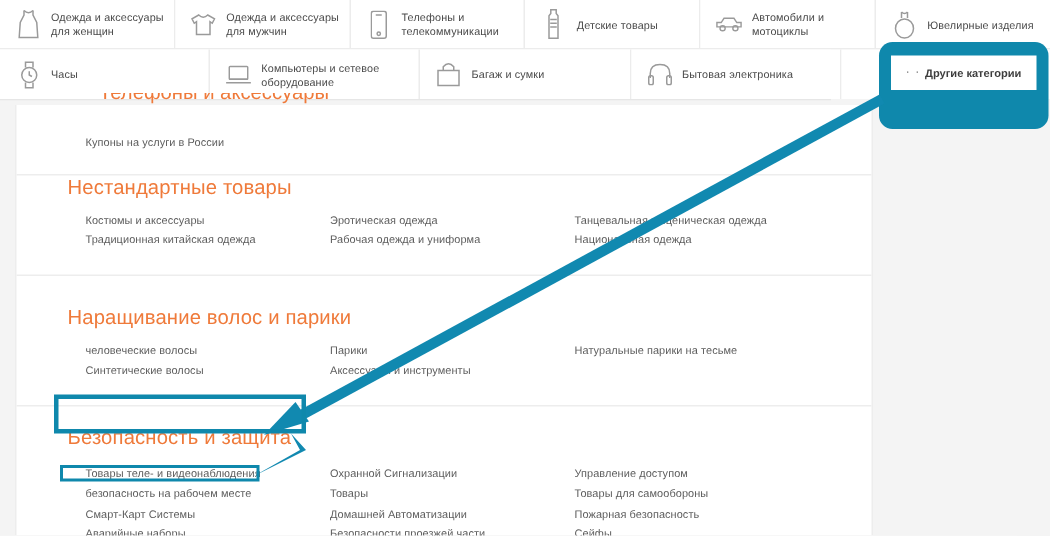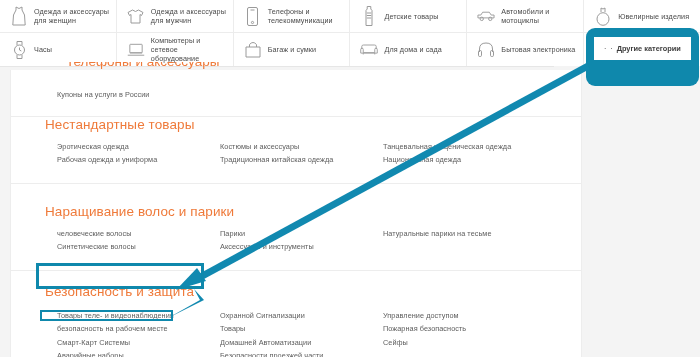--- a/index.html
+++ b/index.html
@@ -249,30 +249,20 @@
         <span class="cat-ico">
           <svg width="16" height="17" viewBox="0 0 16 17" fill="none" stroke="#9a9a9a" stroke-width="1">
             <path d="M1 6 L15 6 L15 16 L1 16 Z"></path>
             <path d="M4.5 6 L4.5 3.5 Q8 -0.5 11.5 3.5 L11.5 6"></path>
           </svg>
         </span>
         <span class="cat-label">Багаж и сумки</span>
       </div>
       <div class="cat-cell">
         <span class="cat-ico">
-          <svg width="20" height="13" viewBox="0 0 20 13" fill="none" stroke="#9a9a9a" stroke-width="1">
-            <path d="M2 6 L2 3 Q2 1.5 4 1.5 L16 1.5 Q18 1.5 18 3 L18 6"></path>
-            <path d="M0.8 6.5 Q0.8 5 2.2 5 Q3.6 5 3.6 6.5 L3.6 10 L16.4 10 L16.4 6.5 Q16.4 5 17.8 5 Q19.2 5 19.2 6.5 L19.2 10.5 L0.8 10.5 Z"></path>
-            <path d="M3.6 12 L3.6 10.5 M16.4 12 L16.4 10.5"></path>
-          </svg>
-        </span>
-        <span class="cat-label">Для дома и сада</span>
-      </div>
-      <div class="cat-cell">
-        <span class="cat-ico">
           <svg width="16" height="15" viewBox="0 0 16 15" fill="none" stroke="#9a9a9a" stroke-width="1">
             <path d="M1.5 10 L1.5 7 Q1.5 1 8 1 Q14.5 1 14.5 7 L14.5 10"></path>
             <rect x="0.5" y="8.5" width="3" height="6" rx="1.2"></rect>
             <rect x="12.5" y="8.5" width="3" height="6" rx="1.2"></rect>
           </svg>
         </span>
         <span class="cat-label">Бытовая электроника</span>
       </div>
       <div class="cat-cell"></div>
     </div>
@@ -298,26 +288,26 @@
         </div>
         <div class="sec-col"></div>
         <div class="sec-col"></div>
       </div>
     </div>
 
     <div class="sec sec-rule" style="padding-bottom:16px;">
       <div class="sec-title">Нестандартные товары</div>
       <div class="sec-cols">
         <div class="sec-col">
+          <div class="sec-link">Костюмы и аксессуары</div>
+          <div class="sec-link">Традиционная китайская одежда</div>
+        </div>
+        <div class="sec-col">
           <div class="sec-link">Эротическая одежда</div>
           <div class="sec-link">Рабочая одежда и униформа</div>
-        </div>
-        <div class="sec-col">
-          <div class="sec-link">Костюмы и аксессуары</div>
-          <div class="sec-link">Традиционная китайская одежда</div>
         </div>
         <div class="sec-col wide">
           <div class="sec-link">Танцевальная и сценическая одежда</div>
           <div class="sec-link">Национальная одежда</div>
         </div>
       </div>
     </div>
 
     <div class="sec sec-rule" style="padding-top:20px; padding-bottom:16px;">
       <div class="sec-title">Наращивание волос и парики</div>
@@ -348,20 +338,21 @@
         </div>
         <div class="sec-col">
           <div class="sec-link">Охранной Сигнализации</div>
           <div class="sec-link">Товары</div>
           <div class="sec-link">Домашней Автоматизации</div>
           <div class="sec-link">Безопасности проезжей части</div>
 
         </div>
         <div class="sec-col wide">
           <div class="sec-link">Управление доступом</div>
+          <div class="sec-link">Товары для самообороны</div>
           <div class="sec-link">Пожарная безопасность</div>
           <div class="sec-link">Сейфы</div>
         </div>
       </div>
     </div>
   </div>
 
   <svg class="overlay" viewBox="0 0 700 357">
 
     <g>

